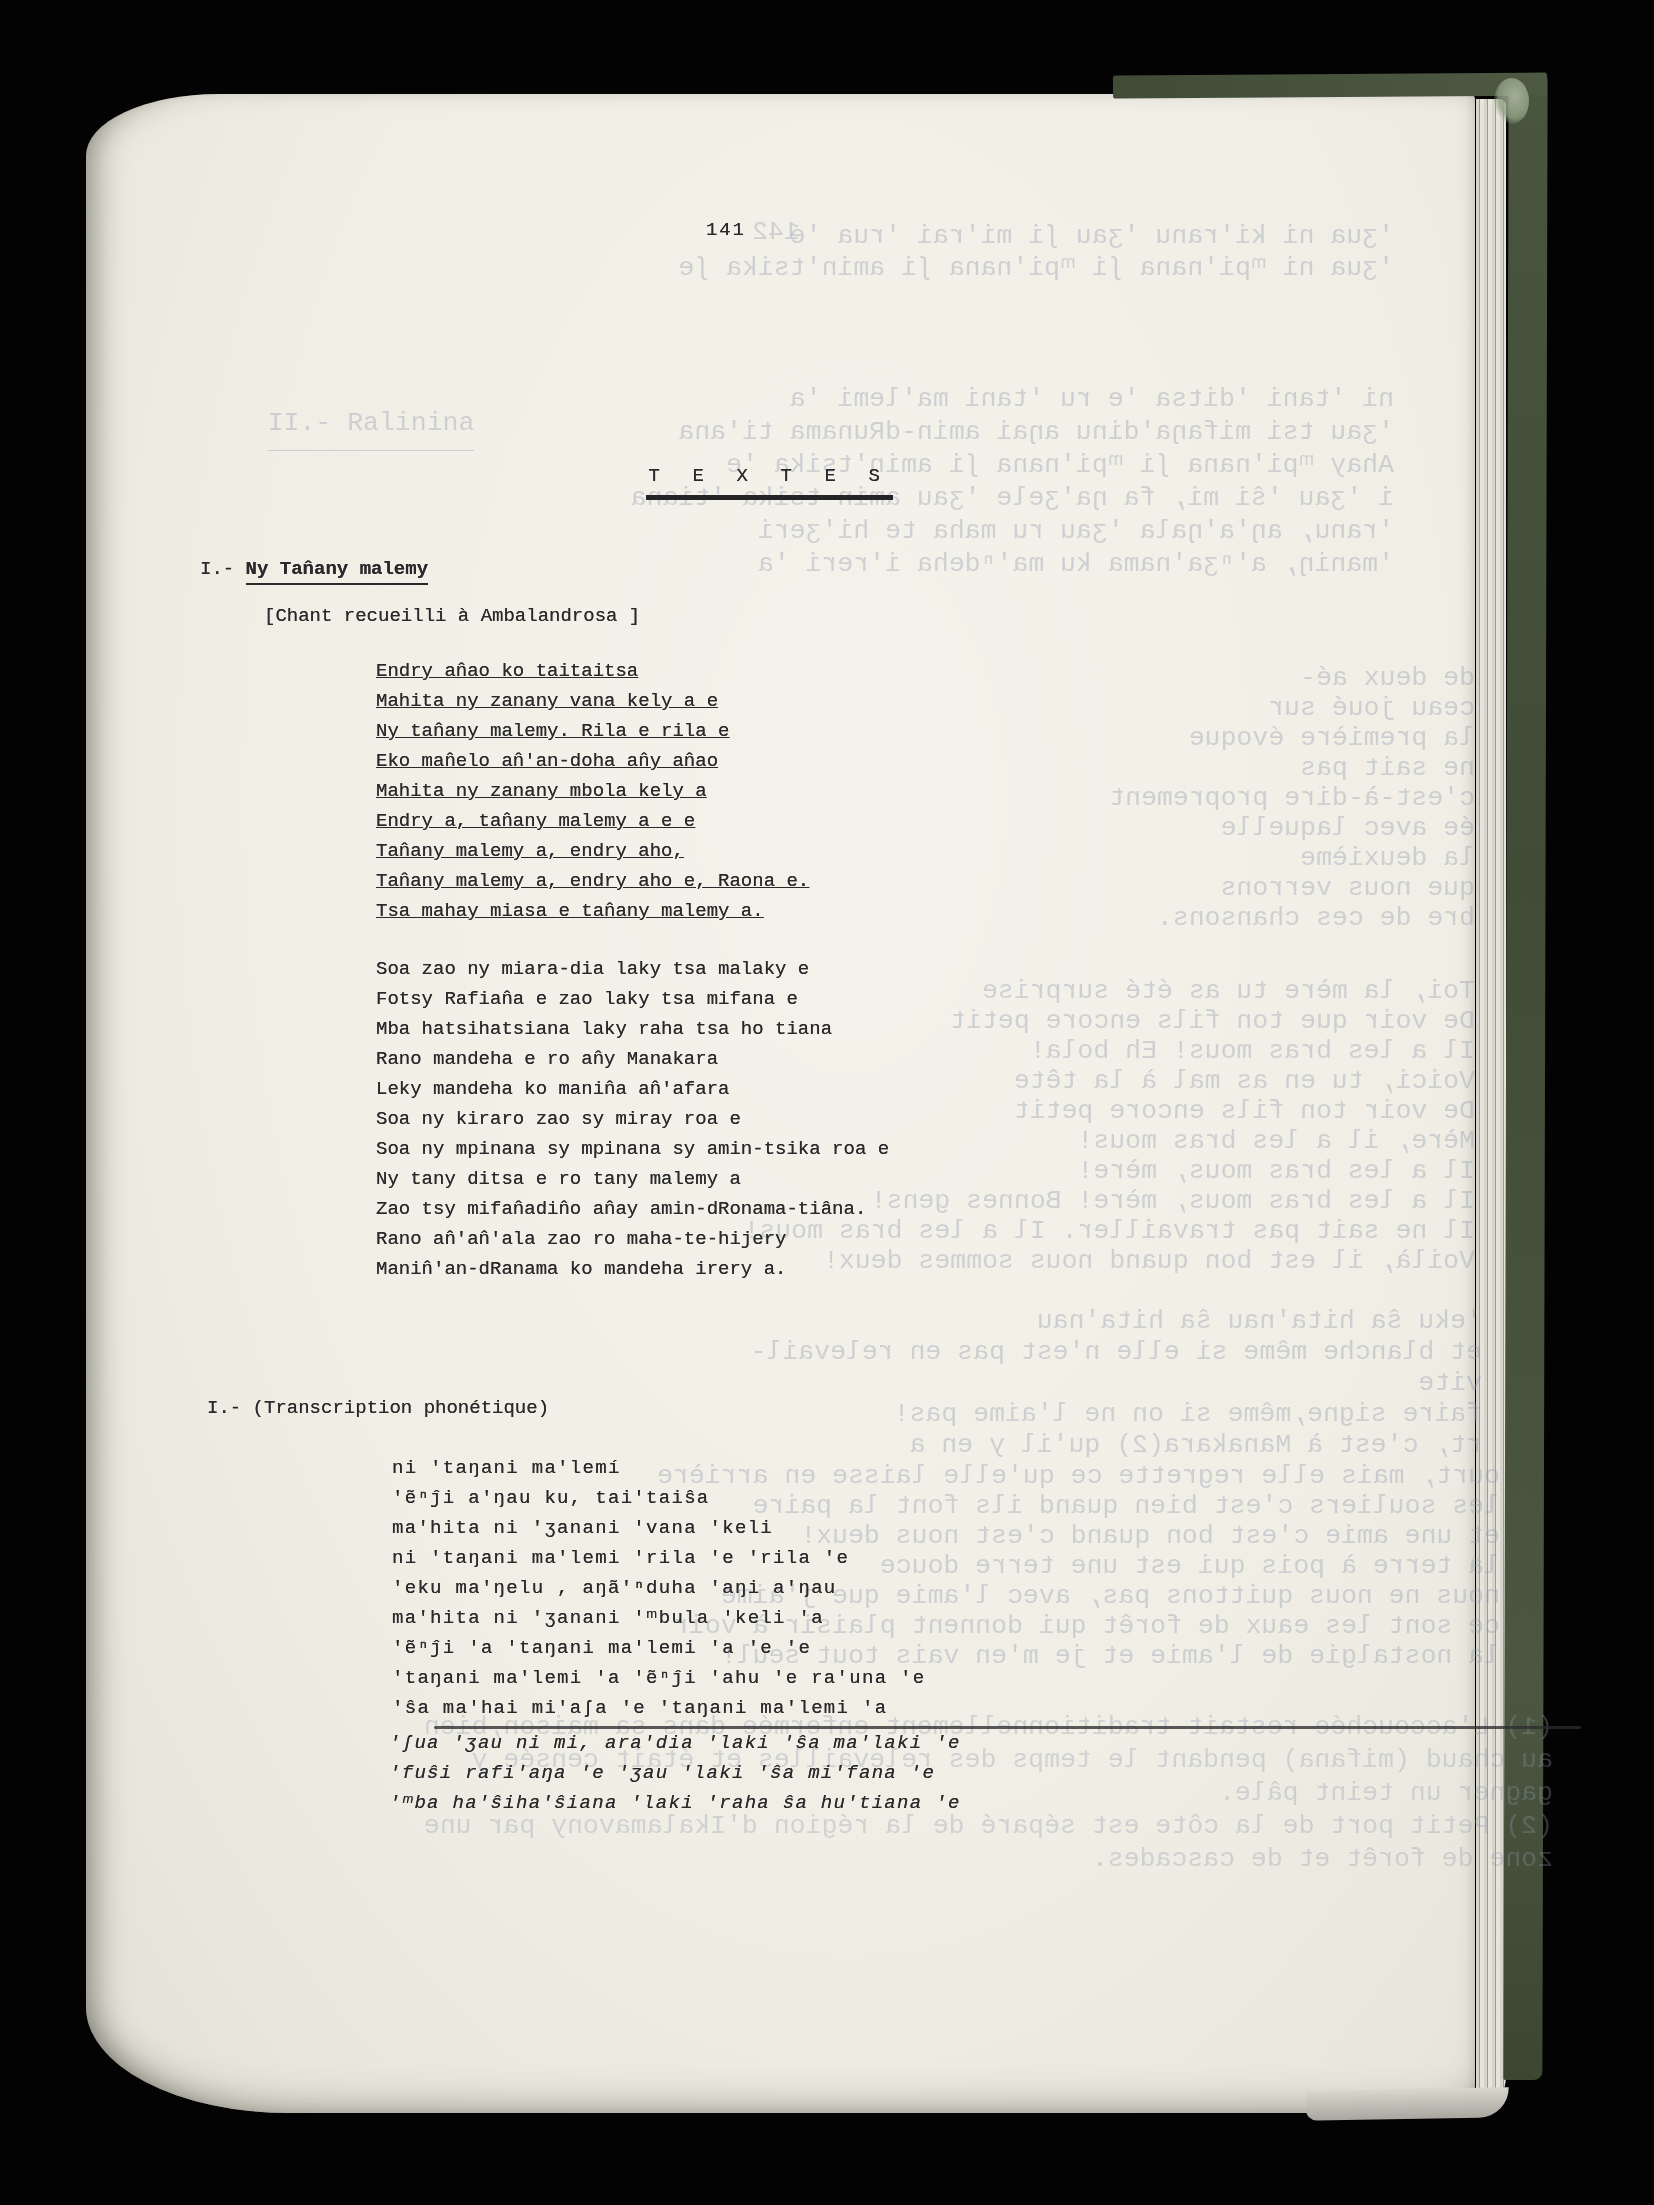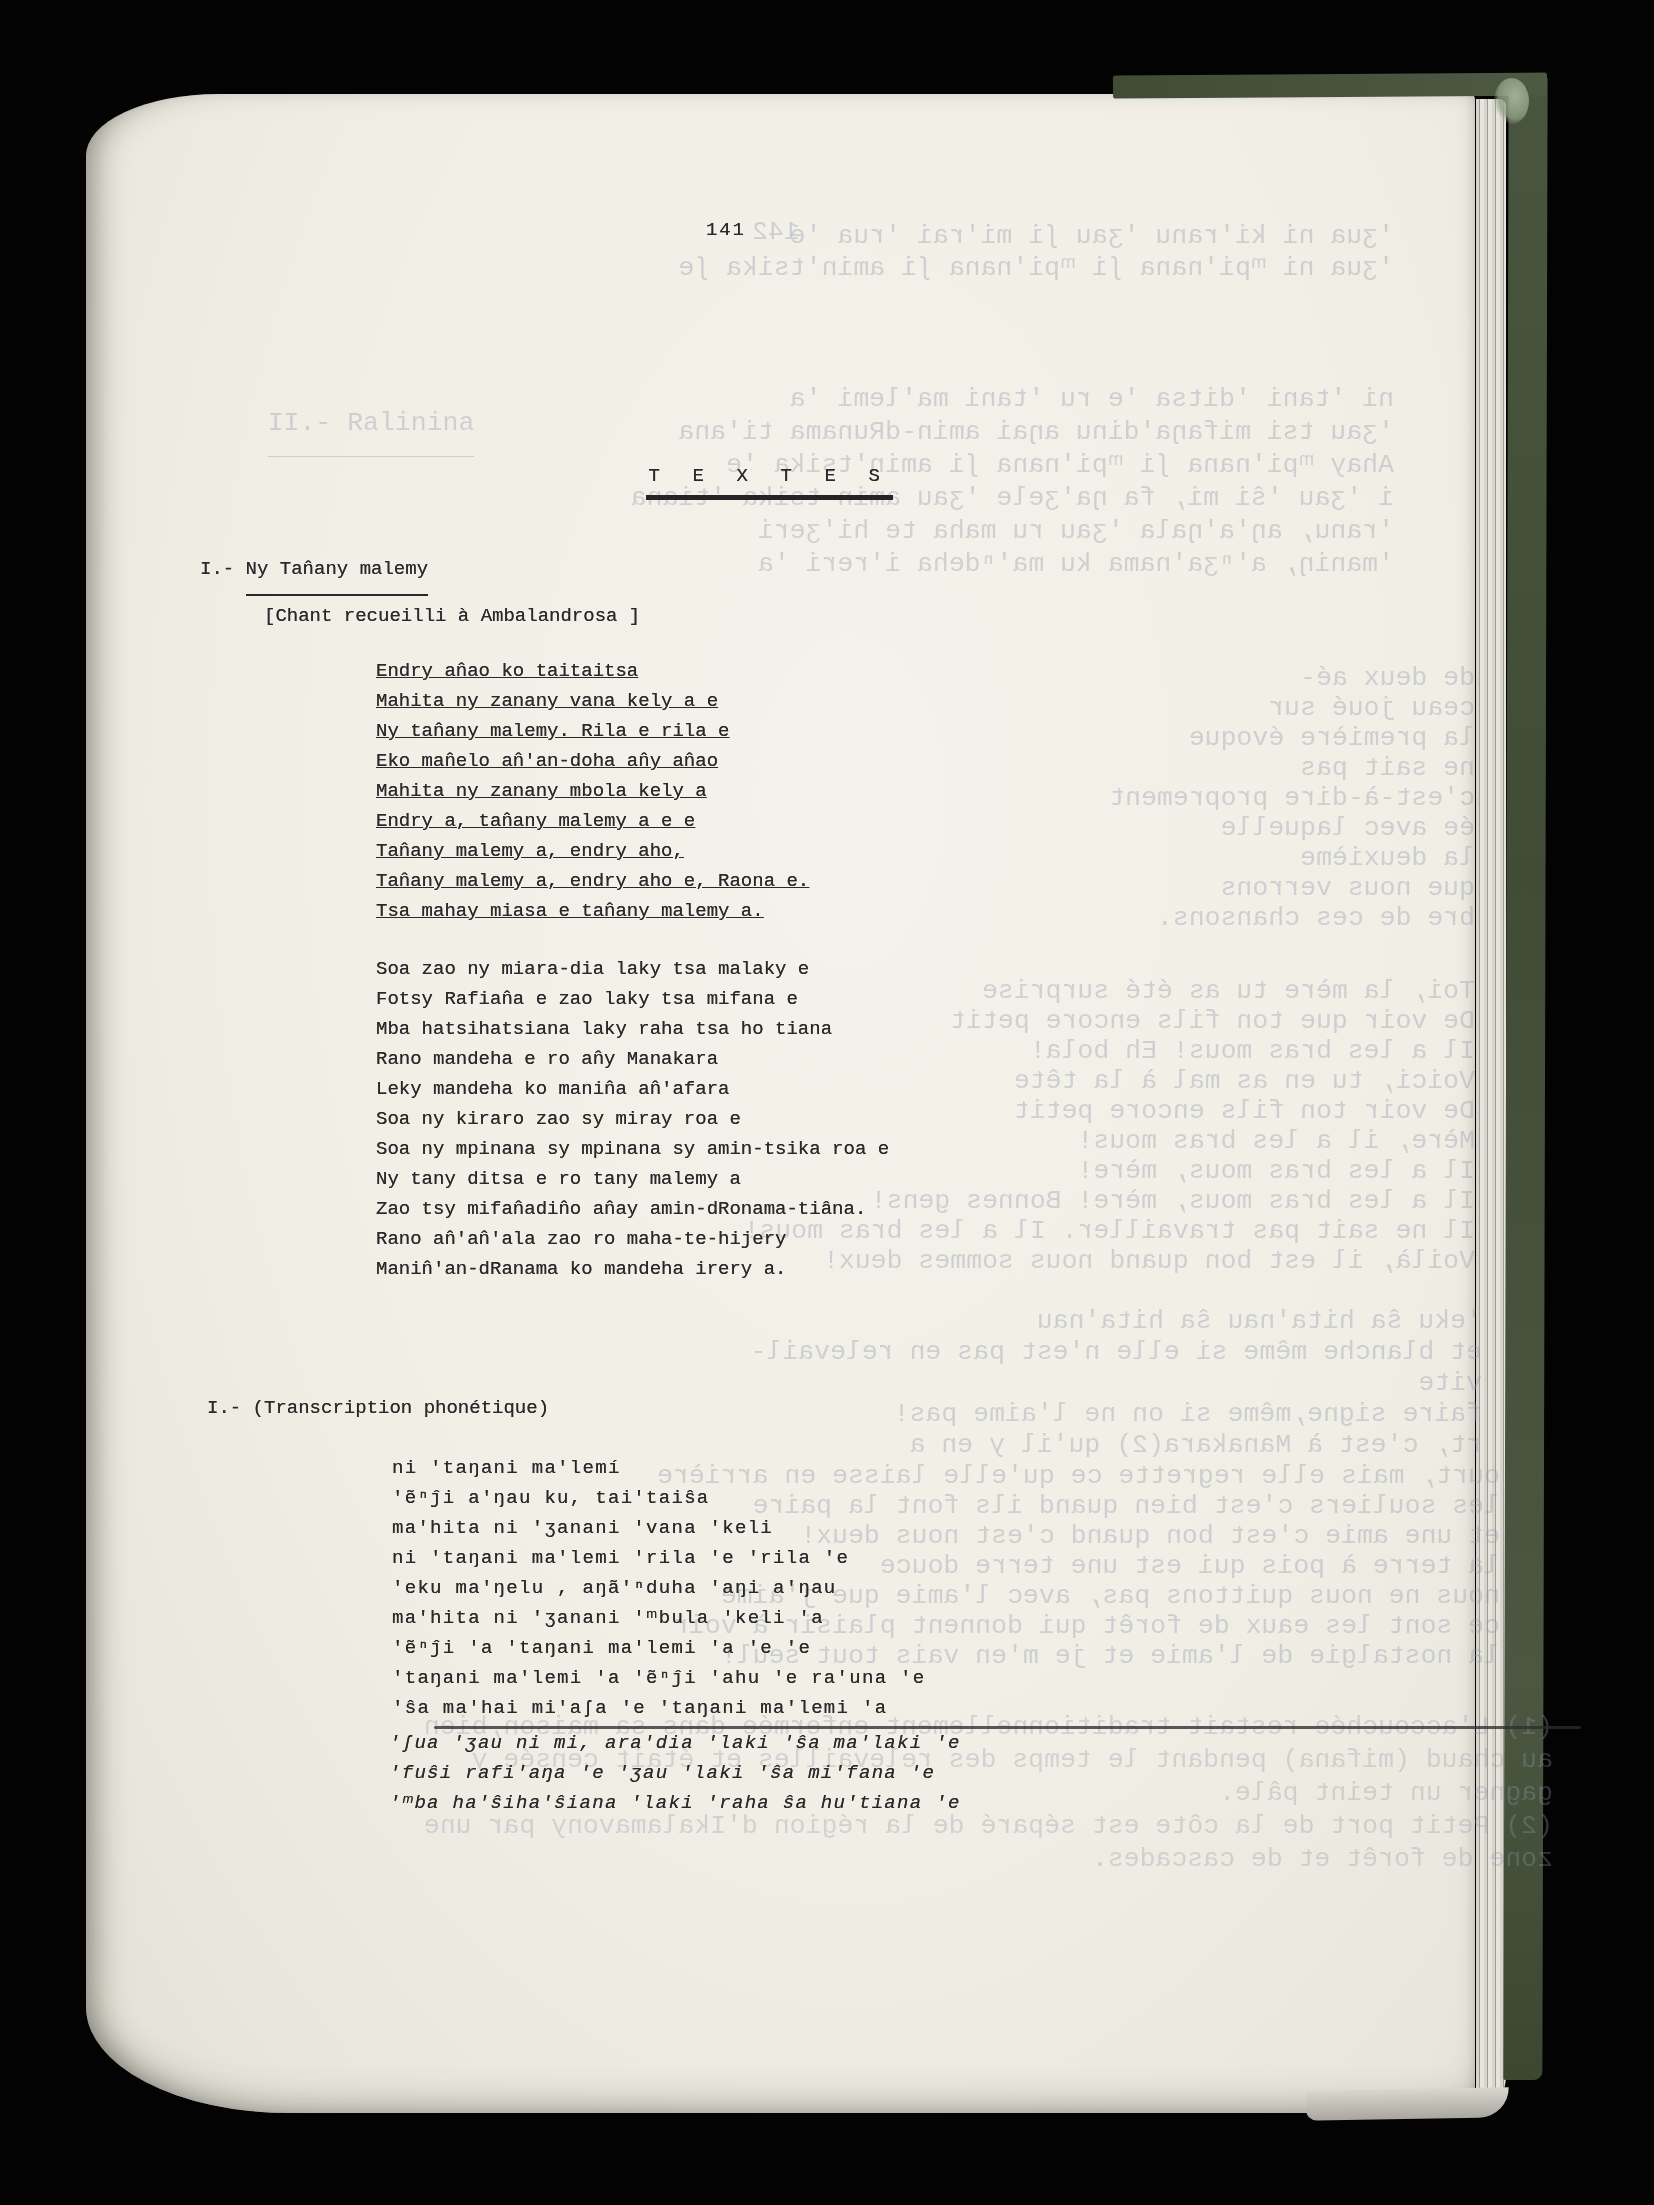--- a/index.html
+++ b/index.html
@@ -24,37 +24,37 @@
          opacity:.8;border-radius:50%;}
   .bottom-curl{position:absolute;left:1306px;top:2089px;width:203px;height:30px;
          background:linear-gradient(180deg,#d9d7ce,#a8a69e);border-radius:0 0 35px 12.4px;transform:rotate(-1deg);}
   
   .ink{position:absolute;color:#29292b;font-size:19px;white-space:pre;
        text-shadow:0 0 0.6px rgba(20,20,22,.75);}
   .line{height:30px;white-space:pre;}
   .page-number{left:706px;top:219px;letter-spacing:1.8px;}
   .doc-title{left:646px;top:465px;letter-spacing:10.6px;border-bottom:5.3px solid #242426;padding:0 2.6px 8px 2.6px;}
   .h1{left:200px;top:558px;}
-  .h1 .underlined{border-bottom:2.6px solid #29292b;padding-bottom:14px;}
+  .h1 .underlined{border-bottom:2.6px solid #29292b;padding-bottom:3px;font-weight:bold;}
   .subtitle{left:264px;top:605px;}
   .stanza1{left:376px;top:660px;text-decoration:underline;}
   .stanza2{left:376px;top:958px;}
   .h2{left:207px;top:1397px;}
   .phon{letter-spacing:1.3px;}
   .phon1{left:392px;top:1457px;}
   .phon2{left:389px;top:1732px;font-style:italic;}
   .separator{position:absolute;left:434px;top:1726px;width:1147px;height:2.6px;
        background:rgba(45,45,48,.78);border-radius:1.8px;}
   
   .ghost{position:absolute;color:#8e99ad;opacity:.36;font-size:26.5px;white-space:pre;
          filter:blur(0.7px);}
   .mirrored{transform:scaleX(-1);}
   .g-pagenum{left:752px;top:217px;}
   .g-heading{left:204px;top:378px;}
-  .g-heading span{border-bottom:1.8px solid #8e99ad;padding-bottom:18px;}
+  .g-heading span{border-bottom:1.8px solid #8e99ad;padding-bottom:12px;}
   .g-top{left:494px;top:221px;width:900px;}
   .g-top .line{height:32px;}
   .g-upper{left:291px;top:384px;width:1103px;}
   .g-upper .line{height:33px;}
   .g-rightcol{left:547px;top:663px;width:928px;}
   .g-mid{left:547px;top:976px;width:928px;}
   .g-relev{left:441px;top:1306px;width:1041px;}
   .g-relev .line{height:31px;}
   .g-trans{left:547px;top:1461px;width:953px;}
   .g-foot{left:318px;top:1712px;width:1235px;opacity:.32;}

